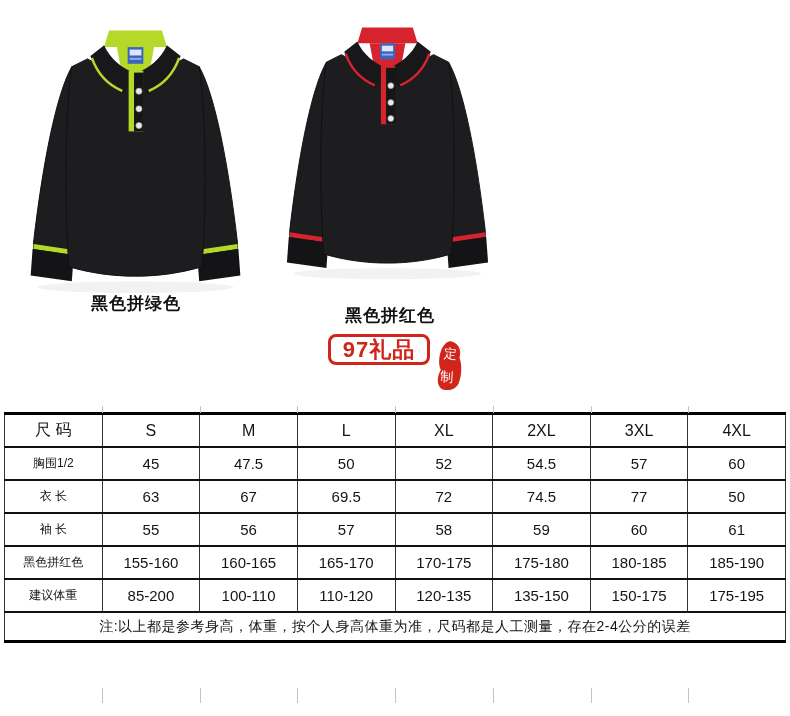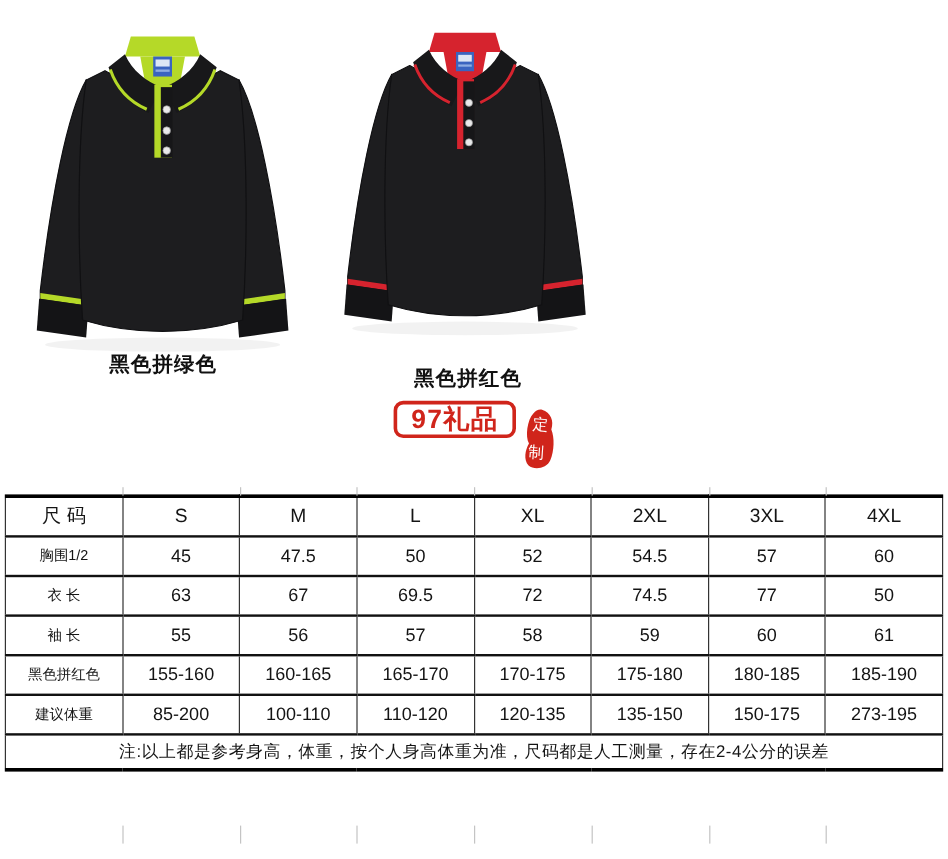--- a/index.html
+++ b/index.html
@@ -173,21 +173,21 @@
           <td class="data-cell">185-190</td>
         </tr>
         <tr>
           <td class="label-cell data-cell">建议体重</td>
           <td class="data-cell">85-200</td>
           <td class="data-cell">100-110</td>
           <td class="data-cell">110-120</td>
           <td class="data-cell">120-135</td>
           <td class="data-cell">135-150</td>
           <td class="data-cell">150-175</td>
-          <td class="data-cell">273-195</td>
+          <td class="data-cell">175-195</td>
         </tr>
         <tr>
         <td class="note-cell" colspan="8">注:以上都是参考身高，体重，按个人身高体重为准，尺码都是人工测量，存在2-4公分的误差</td>
       </tr>
     </tbody>
   </table>
 
   <div id="tick-layer">
       <div class="ghost-tick" style="left: 102px; top: 406px; height: 7px;"></div>
       <div class="ghost-tick" style="left: 102px; top: 688px; height: 15px;"></div>

